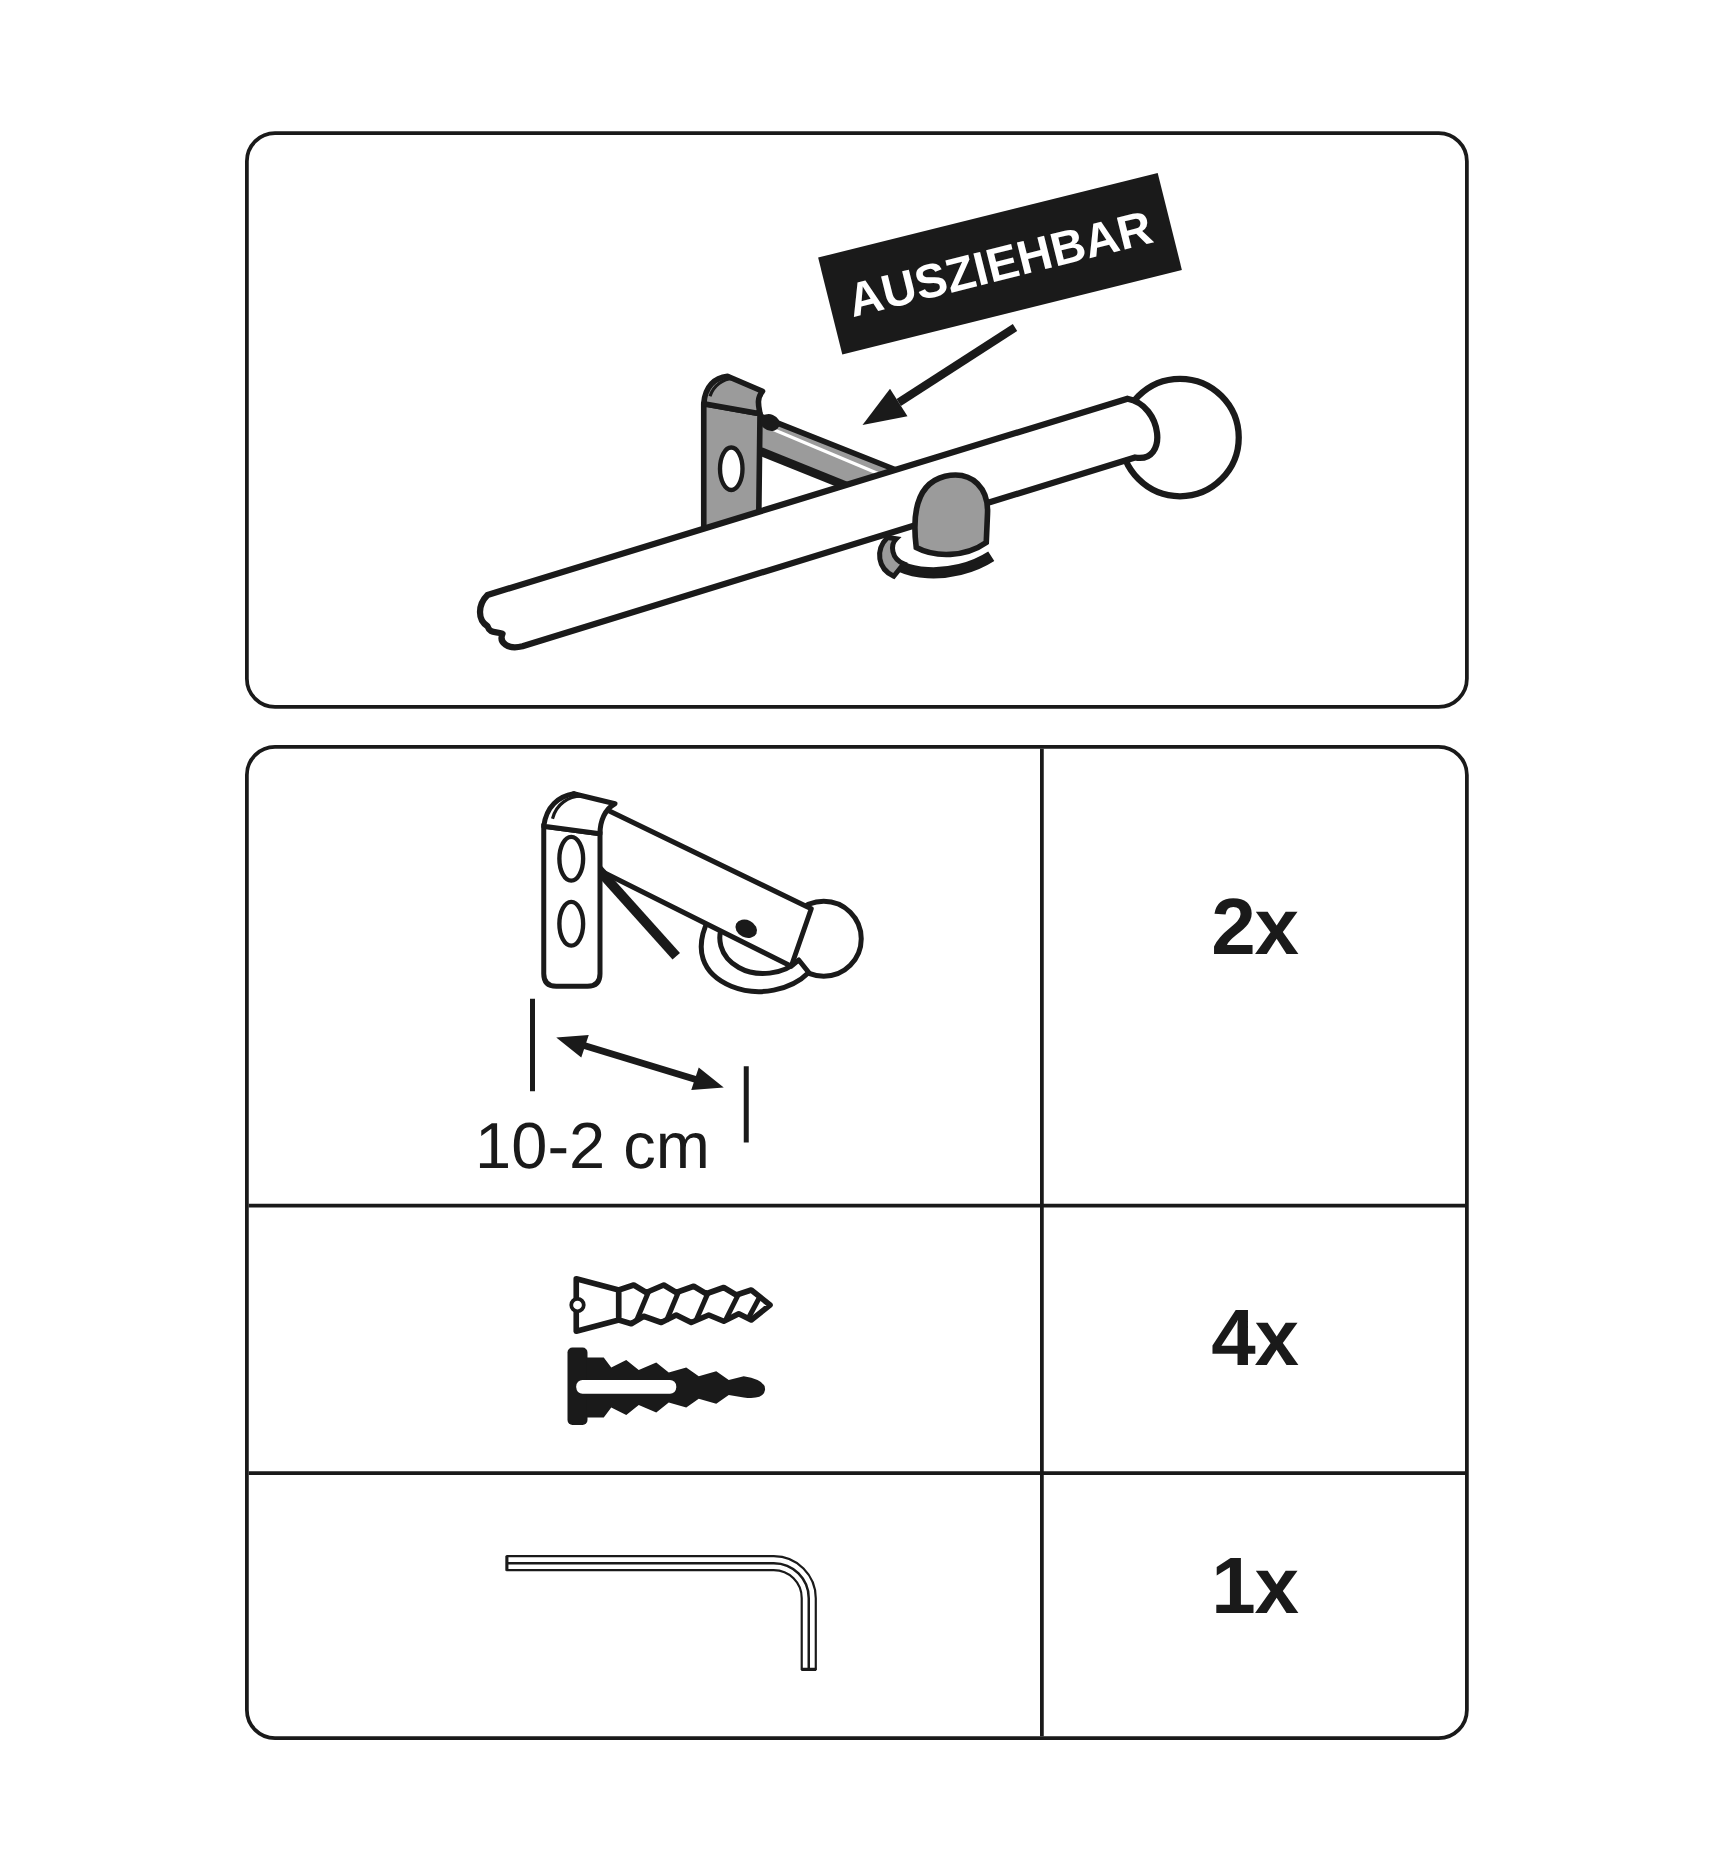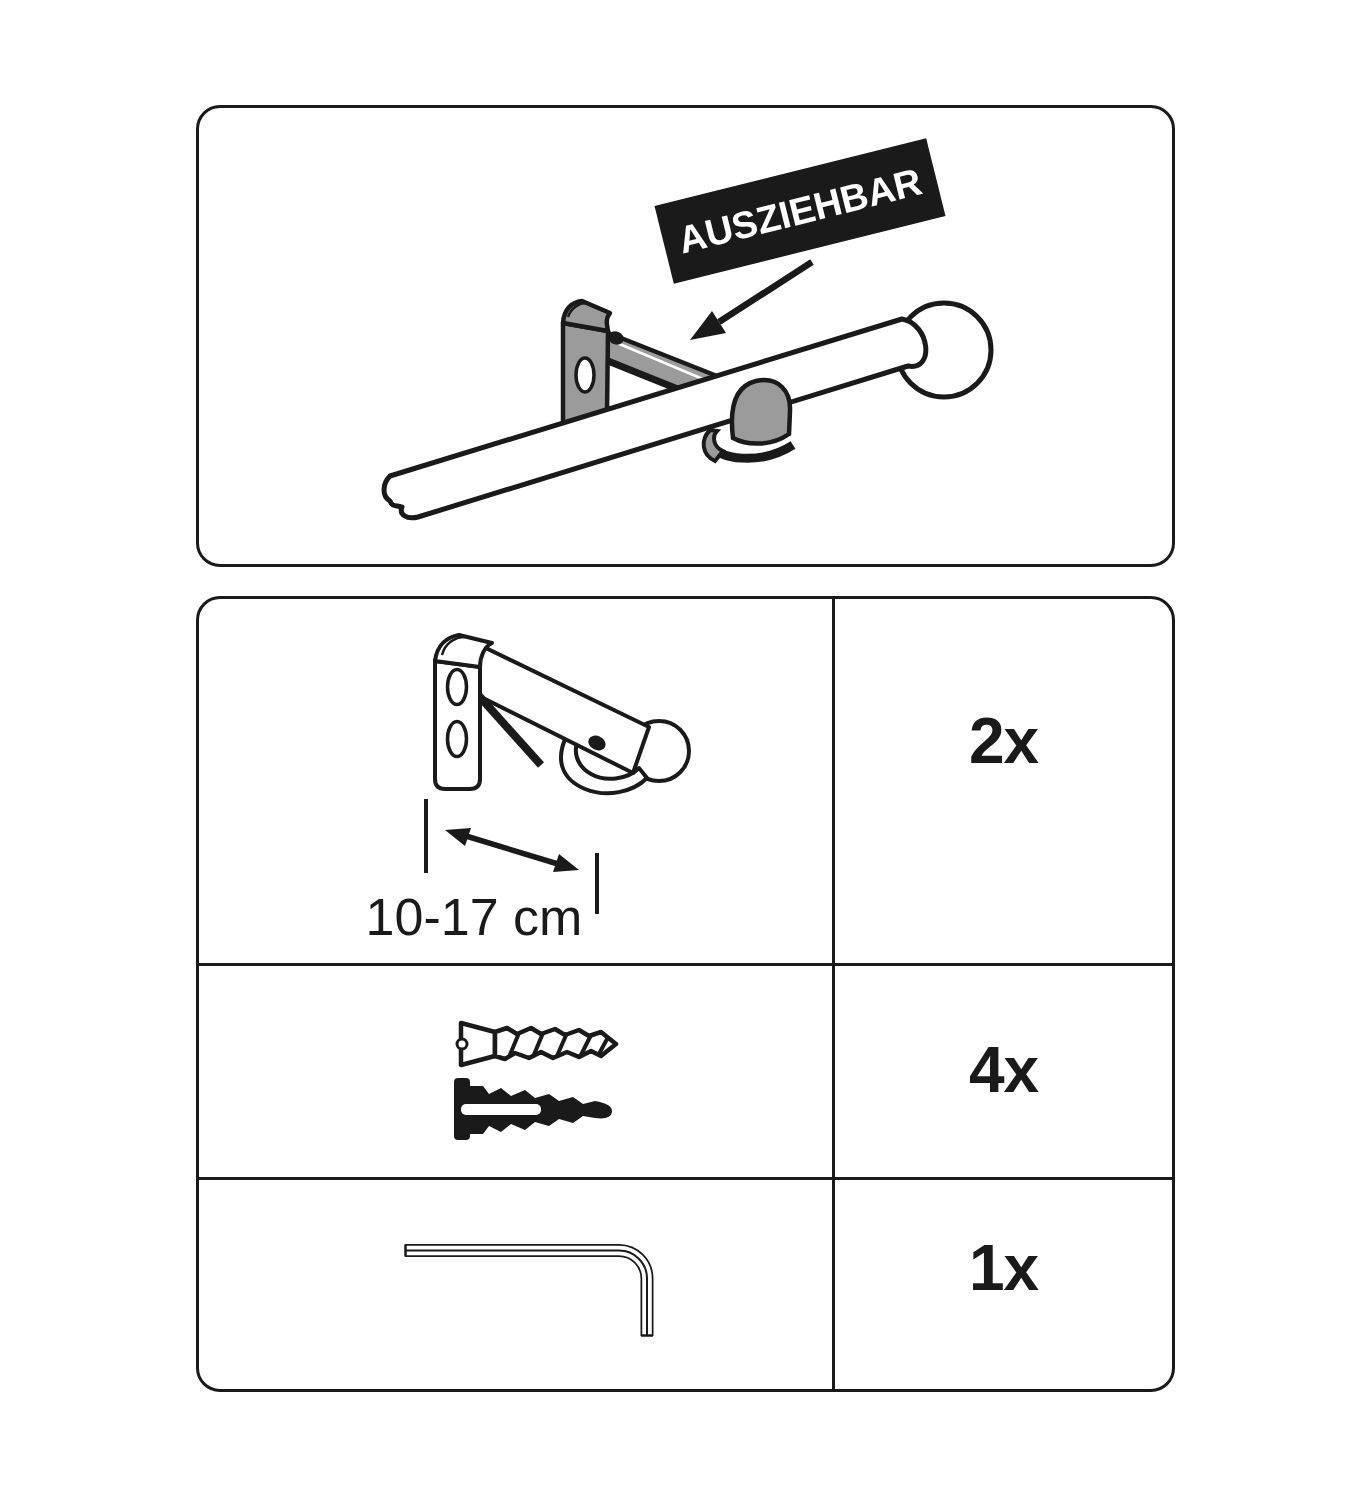--- a/index.html
+++ b/index.html
@@ -141,21 +141,21 @@
       <path d="M 206,651.5 L 420,651.5 A 28 28 0 0 1 448,679.5 L 448,737" fill="none" stroke="#1a1a1a" stroke-width="2"></path>
       <line x1="206.5" y1="645.5" x2="206.5" y2="657.5" stroke="#1a1a1a" stroke-width="2.5"></line>
       <line x1="442" y1="736.5" x2="454" y2="736.5" stroke="#1a1a1a" stroke-width="2.5"></line>
     </g>
   </svg>
 
   <div class="vdivider"></div>
   <div class="hline" style="top:364px;"></div>
   <div class="hline" style="top:578px;"></div>
 
-  <div id="dim-label">10-17 cm</div>
+  <div id="dim-label">10-2 cm</div>
 
   <div class="qty-cell" style="top:0;height:284px;">
     <span class="qty">2x</span>
   </div>
   <div class="qty-cell" style="top:364px;height:214px;">
     <span class="qty">4x</span>
   </div>
   <div class="qty-cell" style="top:578px;height:181px;">
     <span class="qty">1x</span>
   </div>

